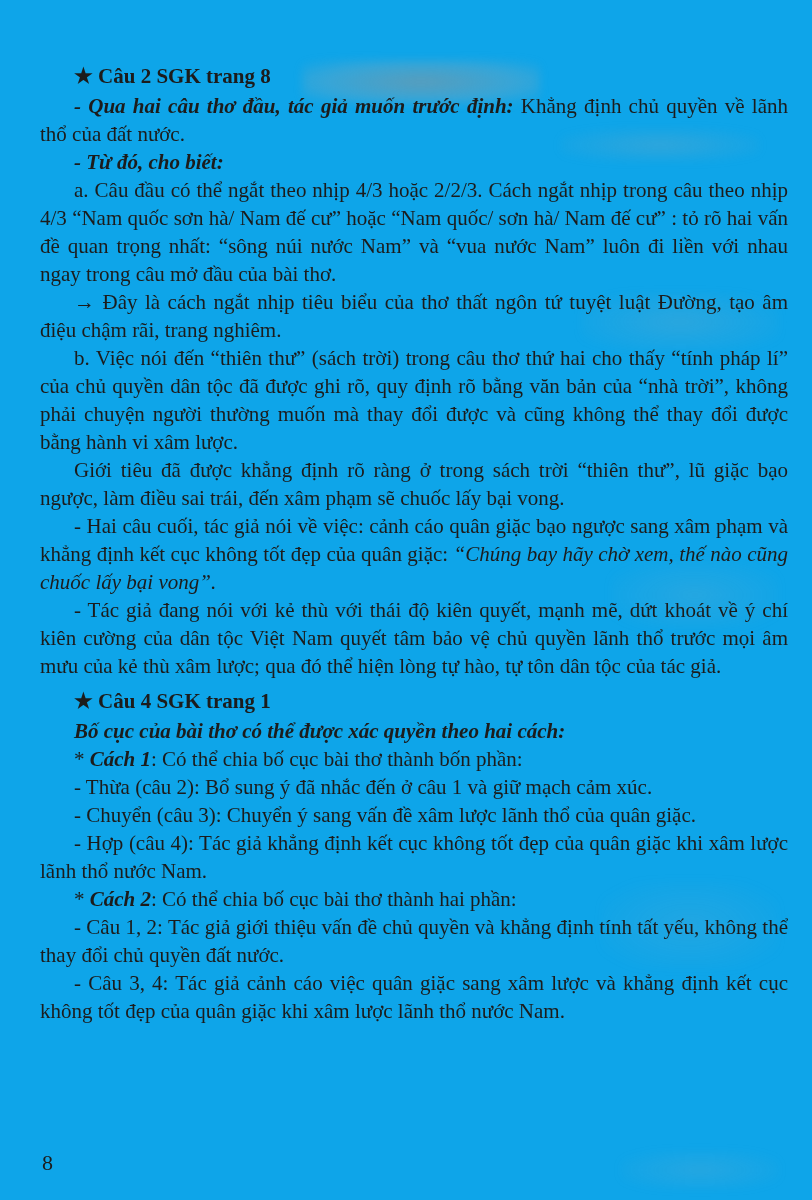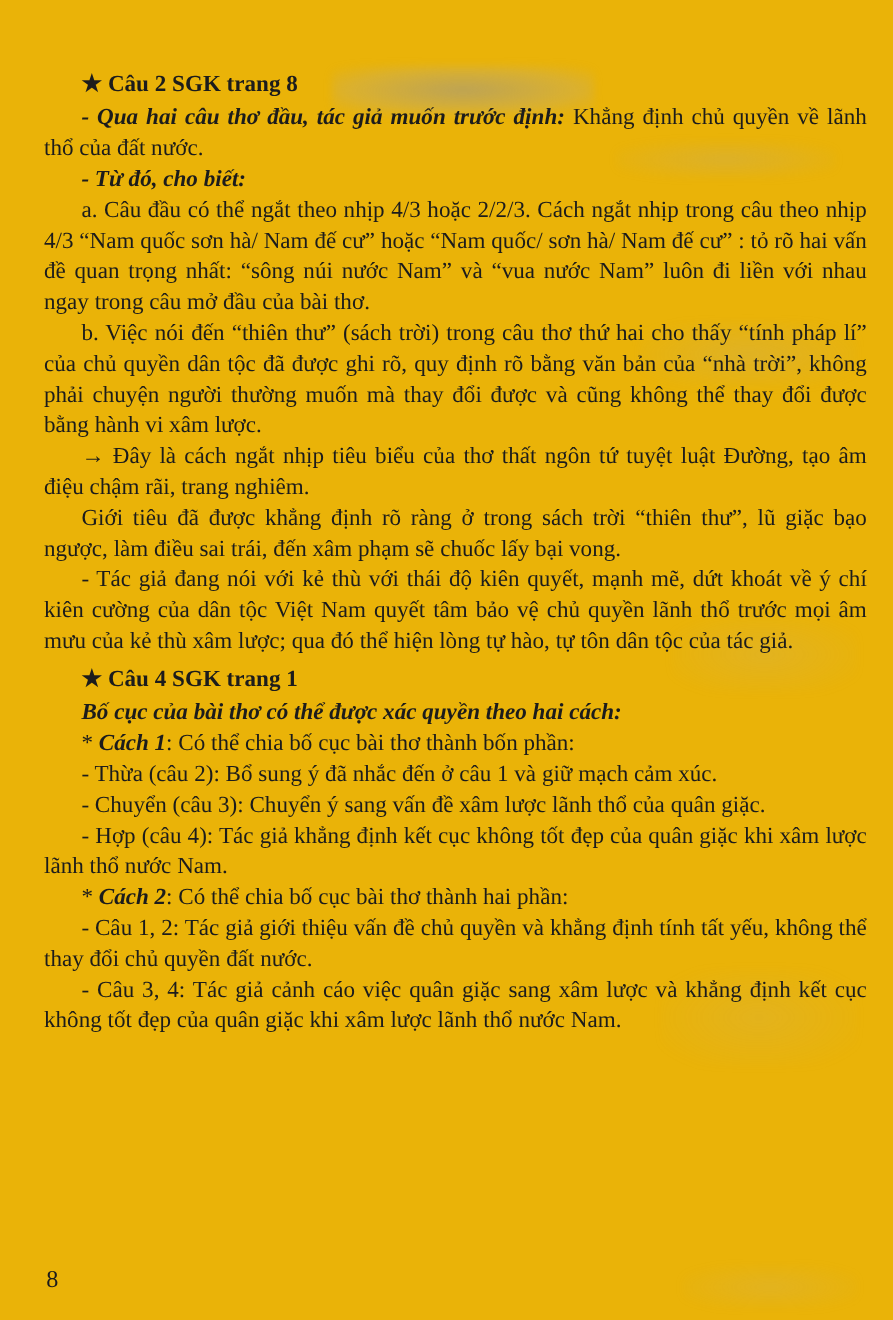--- a/index.html
+++ b/index.html
@@ -64,36 +64,37 @@
     position: absolute;
     left: 42px;
     top: 1150px;
     font-size: 22px;
     color: #1c1c1c;
   }
 </style>
 </head>
 <body>
 
-<div class="page" style="background: #eab308;">
+<div class="page" style="background: #0ea5e9;">
   <div class="smudge s1"></div>
   <div class="smudge s2"></div>
   <div class="smudge s3"></div>
   <div class="smudge s4"></div>
   <div class="smudge s5"></div>
   <div class="smudge s6"></div>
 
   <div class="content" id="doc-body" style="color: rgb(28, 28, 28);">
       <p class="para heading"><span class="s-b">★ Câu 2 SGK trang 8</span></p>
       <p class="para"><span class="s-bi">- Qua hai câu thơ đầu, tác giả muốn trước định: </span><span class="s-n">Khẳng định chủ quyền về lãnh thổ của đất nước.</span></p>
       <p class="para"><span class="s-bi">- Từ đó, cho biết:</span></p>
       <p class="para"><span class="s-n">a. Câu đầu có thể ngắt theo nhịp 4/3 hoặc 2/2/3. Cách ngắt nhịp trong câu theo nhịp 4/3 “Nam quốc sơn hà/ Nam đế cư” hoặc “Nam quốc/ sơn hà/ Nam đế cư” : tỏ rõ hai vấn đề quan trọng nhất: “sông núi nước Nam” và “vua nước Nam” luôn đi liền với nhau ngay trong câu mở đầu của bài thơ.</span></p>
+      <p class="para"><span class="s-n">→ Đây là cách ngắt nhịp tiêu biểu của thơ thất ngôn tứ tuyệt luật Đường, tạo âm điệu chậm rãi, trang nghiêm.</span></p>
       <p class="para"><span class="s-n">b. Việc nói đến “thiên thư” (sách trời) trong câu thơ thứ hai cho thấy “tính pháp lí” của chủ quyền dân tộc đã được ghi rõ, quy định rõ bằng văn bản của “nhà trời”, không phải chuyện người thường muốn mà thay đổi được và cũng không thể thay đổi được bằng hành vi xâm lược.</span></p>
-      <p class="para"><span class="s-n">→ Đây là cách ngắt nhịp tiêu biểu của thơ thất ngôn tứ tuyệt luật Đường, tạo âm điệu chậm rãi, trang nghiêm.</span></p>
       <p class="para"><span class="s-n">Giới tiêu đã được khẳng định rõ ràng ở trong sách trời “thiên thư”, lũ giặc bạo ngược, làm điều sai trái, đến xâm phạm sẽ chuốc lấy bại vong.</span></p>
+      <p class="para"><span class="s-n">- Hai câu cuối, tác giả nói về việc: cảnh cáo quân giặc bạo ngược sang xâm phạm và khẳng định kết cục không tốt đẹp của quân giặc: </span><span class="s-i">“Chúng bay hãy chờ xem, thế nào cũng chuốc lấy bại vong”.</span></p>
       <p class="para"><span class="s-n">- Tác giả đang nói với kẻ thù với thái độ kiên quyết, mạnh mẽ, dứt khoát về ý chí kiên cường của dân tộc Việt Nam quyết tâm bảo vệ chủ quyền lãnh thổ trước mọi âm mưu của kẻ thù xâm lược; qua đó thể hiện lòng tự hào, tự tôn dân tộc của tác giả.</span></p>
       <p class="para heading"><span class="s-b">★ Câu 4 SGK trang 1</span></p>
       <p class="para"><span class="s-bi">Bố cục của bài thơ có thể được xác quyền theo hai cách:</span></p>
       <p class="para"><span class="s-n">* </span><span class="s-bi">Cách 1</span><span class="s-n">: Có thể chia bố cục bài thơ thành bốn phần:</span></p>
       <p class="para"><span class="s-n">- Thừa (câu 2): Bổ sung ý đã nhắc đến ở câu 1 và giữ mạch cảm xúc.</span></p>
       <p class="para"><span class="s-n">- Chuyển (câu 3): Chuyển ý sang vấn đề xâm lược lãnh thổ của quân giặc.</span></p>
       <p class="para"><span class="s-n">- Hợp (câu 4): Tác giả khẳng định kết cục không tốt đẹp của quân giặc khi xâm lược lãnh thổ nước Nam.</span></p>
       <p class="para"><span class="s-n">* </span><span class="s-bi">Cách 2</span><span class="s-n">: Có thể chia bố cục bài thơ thành hai phần:</span></p>
       <p class="para"><span class="s-n">- Câu 1, 2: Tác giả giới thiệu vấn đề chủ quyền và khẳng định tính tất yếu, không thể thay đổi chủ quyền đất nước.</span></p>
       <p class="para"><span class="s-n">- Câu 3, 4: Tác giả cảnh cáo việc quân giặc sang xâm lược và khẳng định kết cục không tốt đẹp của quân giặc khi xâm lược lãnh thổ nước Nam.</span></p>

